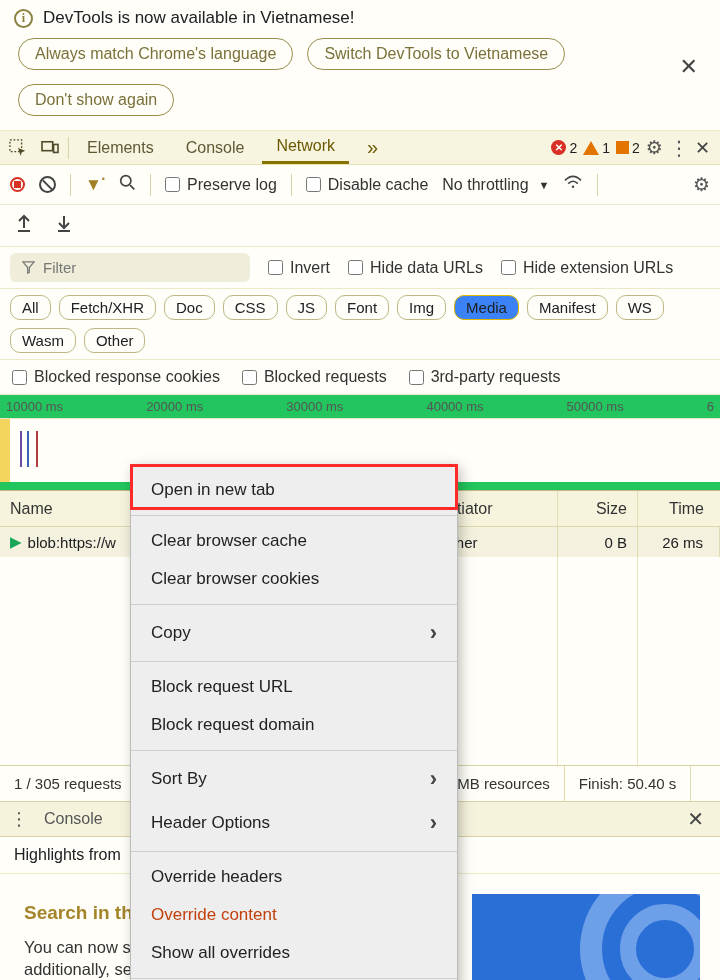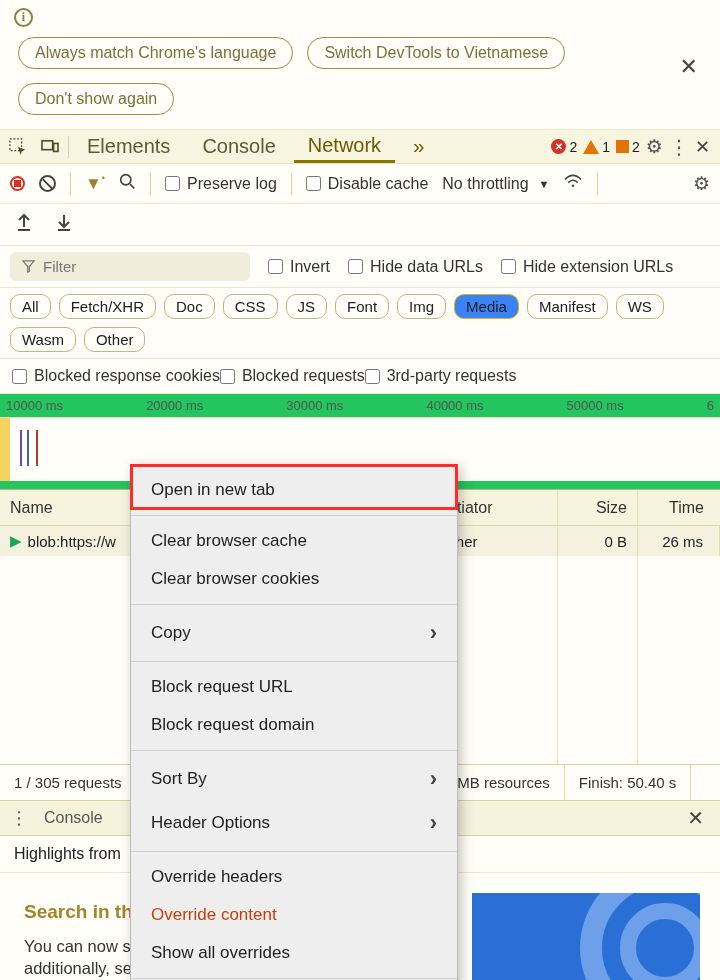--- a/index.html
+++ b/index.html
@@ -9,21 +9,21 @@
   .infobar { padding: 8px 14px 14px 14px; border-bottom: 1px solid #ece9c8; position: relative; }
   .info-head { display: flex; align-items: center; gap: 10px; font-size: 17px; margin-bottom: 10px; }
   .info-icon { width:19px;height:19px;border:2px solid #8b8141;border-radius:50%;display:flex;align-items:center;justify-content:center;font-size:12px;color:#8b8141;font-weight:bold;font-family:serif; }
   .info-buttons { display:flex; gap:14px; flex-wrap:wrap; margin-left:4px;text-align:center;}
   .pill { border:1.5px solid #998f4c; color:#7a713a; padding:6px 16px; border-radius:20px; font-size:16px; cursor:pointer; background:#fffef8; }
   .info-close { position:absolute; right:22px; top:54px; font-size:22px; color:#444; }
 
   
   .tabstrip { display:flex; align-items:center; height:34px; border-bottom:1.5px solid #e9e4b7; background:#f7f4df; padding:0 4px; gap:4px; }
   .tl-icon { width:28px; display:flex; justify-content:center; font-size:16px; color:#4f4a27; }
-  .tab { padding:0 14px; font-size:20px; color:#5e5937; height:100%; display:flex; align-items:center; cursor:pointer;}
+  .tab { padding:0 14px; font-size:16px; color:#5e5937; height:100%; display:flex; align-items:center; cursor:pointer;}
   .tab.active { color:#6b5a00; border-bottom:3px solid #877400; font-weight:500;}
   .tabstrip-right { margin-left:auto; display:flex; align-items:center; gap:6px; padding-right:6px;}
   .err-badge { display:flex; align-items:center; gap:3px; font-size:14px; }
   .dot-red{width:15px;height:15px;border-radius:50%;background:#d93025;color:#fff;display:flex;align-items:center;justify-content:center;font-size:10px;font-weight:bold;}
   .tri-yel{width:0;height:0;border-left:8px solid transparent;border-right:8px solid transparent;border-bottom:14px solid #e37400;}
   .sq-or{width:13px;height:13px;background:#e37400;}
   .gear{font-size:19px;color:#555;}
 
   
   .toolbar { display:flex; align-items:center; height:40px; padding:0 10px; gap:14px; border-bottom:1.5px solid #ece9c8;}
@@ -41,21 +41,21 @@
   .ioport{display:flex;gap:24px;padding:9px 16px;color:#444;font-size:18px;border-bottom:1.5px solid #ece9c8;}
 
   
   .filtrow{display:flex;align-items:center;gap:18px;padding:6px 10px;flex-wrap:wrap;border-bottom:1px solid #ece9c8;}
   .filter-input{background:#f0edda;border:none;border-radius:6px;padding:6px 12px;font-size:15px;color:#555;width:240px;display:flex;align-items:center;gap:8px;}
 
   .chiprow{display:flex;gap:8px;padding:6px 10px;flex-wrap:wrap;border-bottom:1px solid #ece9c8;}
   .chip{border:1.5px solid #bfb783;border-radius:10px;padding:3px 11px;font-size:15px;background:#fffef8;cursor:pointer;}
   .chip.active{background:#3b82f6;border-color:#e0b800;}
 
-  .chkrow{display:flex;padding:8px 12px;border-bottom:1px solid #ece9c8;}
+  .chkrow{display:flex;gap:22px;padding:8px 12px;border-bottom:1px solid #ece9c8;}
 
   
   .timeline{height:96px;border-bottom:1.5px solid #beb883;position:relative;background:#22c55e;}
   .tl-labels{display:flex;justify-content:space-between;padding:4px 6px;font-size:13px;color:#555;}
   .tl-body{height:64px;border-top:1px solid #e8e4c2;position:relative;background:linear-gradient(to right,#fffef8,#fffef8);}
   .tl-gold{position:absolute;left:0;top:0;width:10px;height:100%;background:#f2d45f;}
   .tl-v{position:absolute;top:12px;height:36px;width:2px;}
 
   
   .thead{display:flex;background:#f7f4de;border-bottom:1.5px solid #ddd7ab;height:36px;align-items:center;font-size:16px;color:#333;}
@@ -92,20 +92,21 @@
   .ctx-sep{height:1px;background:#cfcfcf;margin:6px 0;}
   .ctx .arrow{font-size:22px;color:#444;font-weight:bold;}
   .ctx-outer{position:absolute;left:130px;top:464px;width:328px;z-index:49;}
 </style>
 </head>
 <body>
 
 <div class="infobar">
   <div class="info-head">
     <span class="info-icon">i</span>
+    <span>DevTools is now available in Vietnamese!</span>
   </div>
   <div class="info-buttons">
     <span class="pill">Always match Chrome's language</span>
     <span class="pill">Switch DevTools to Vietnamese</span>
     <span class="pill">Don't show again</span>
   </div>
   <span class="info-close">✕</span>
 </div>
 
 <div class="tabstrip">

